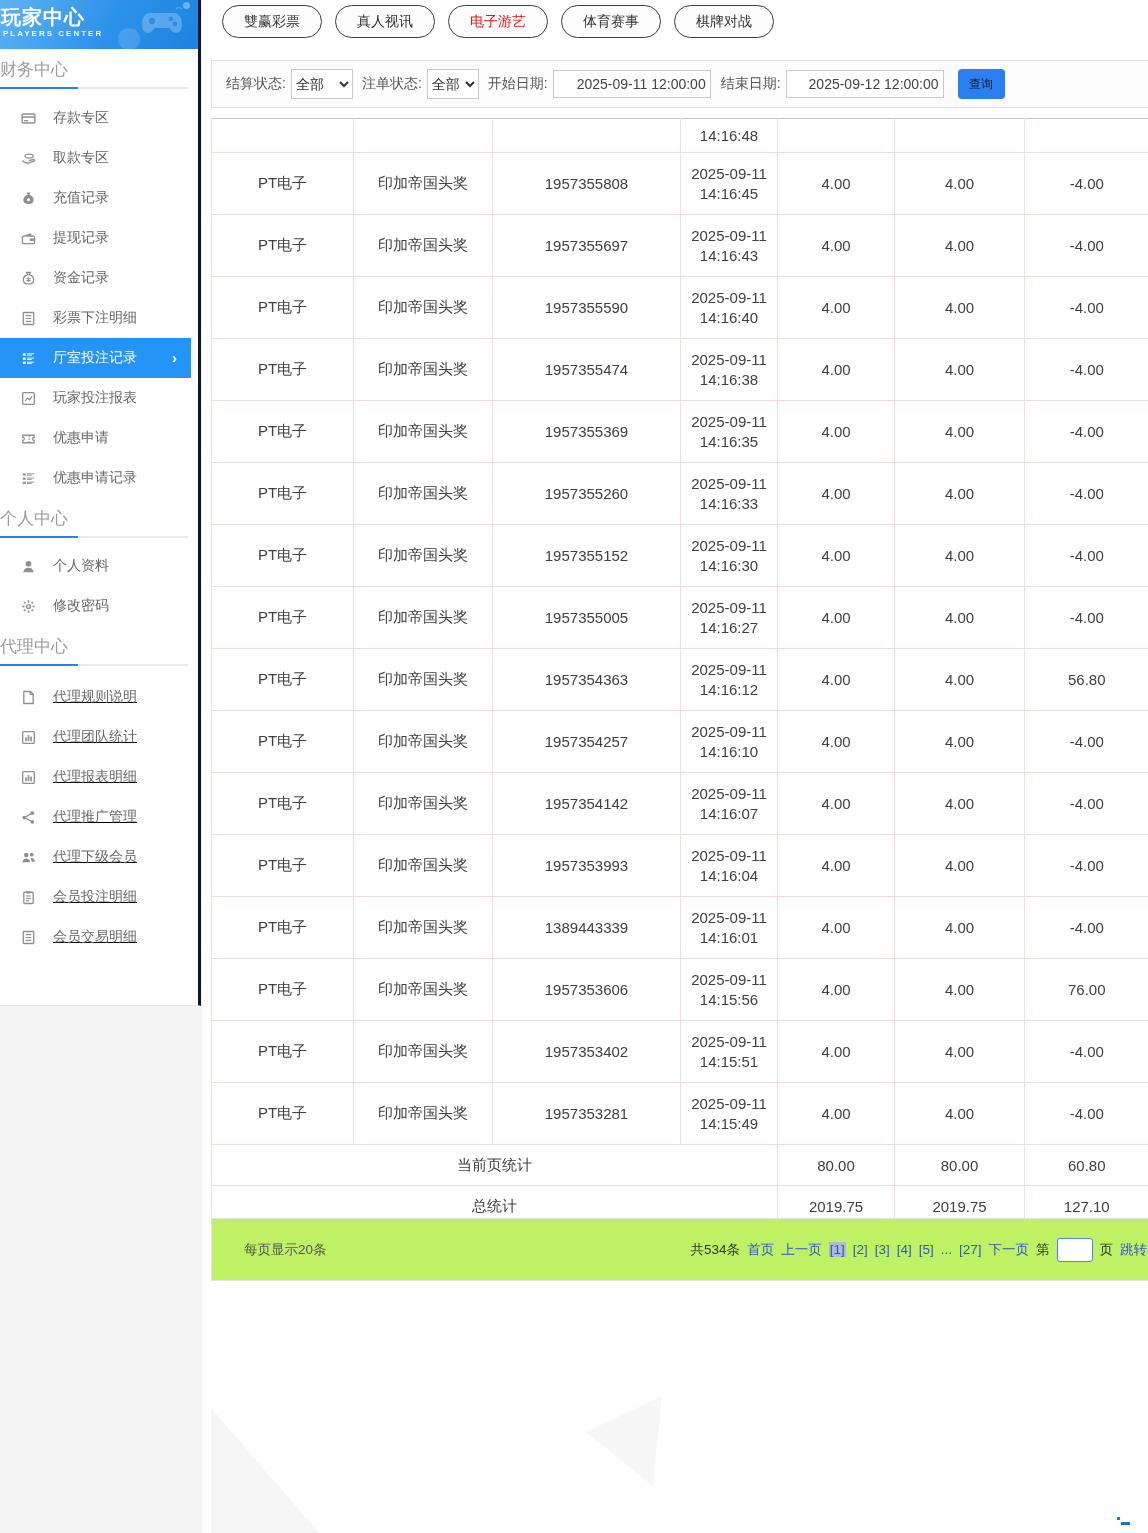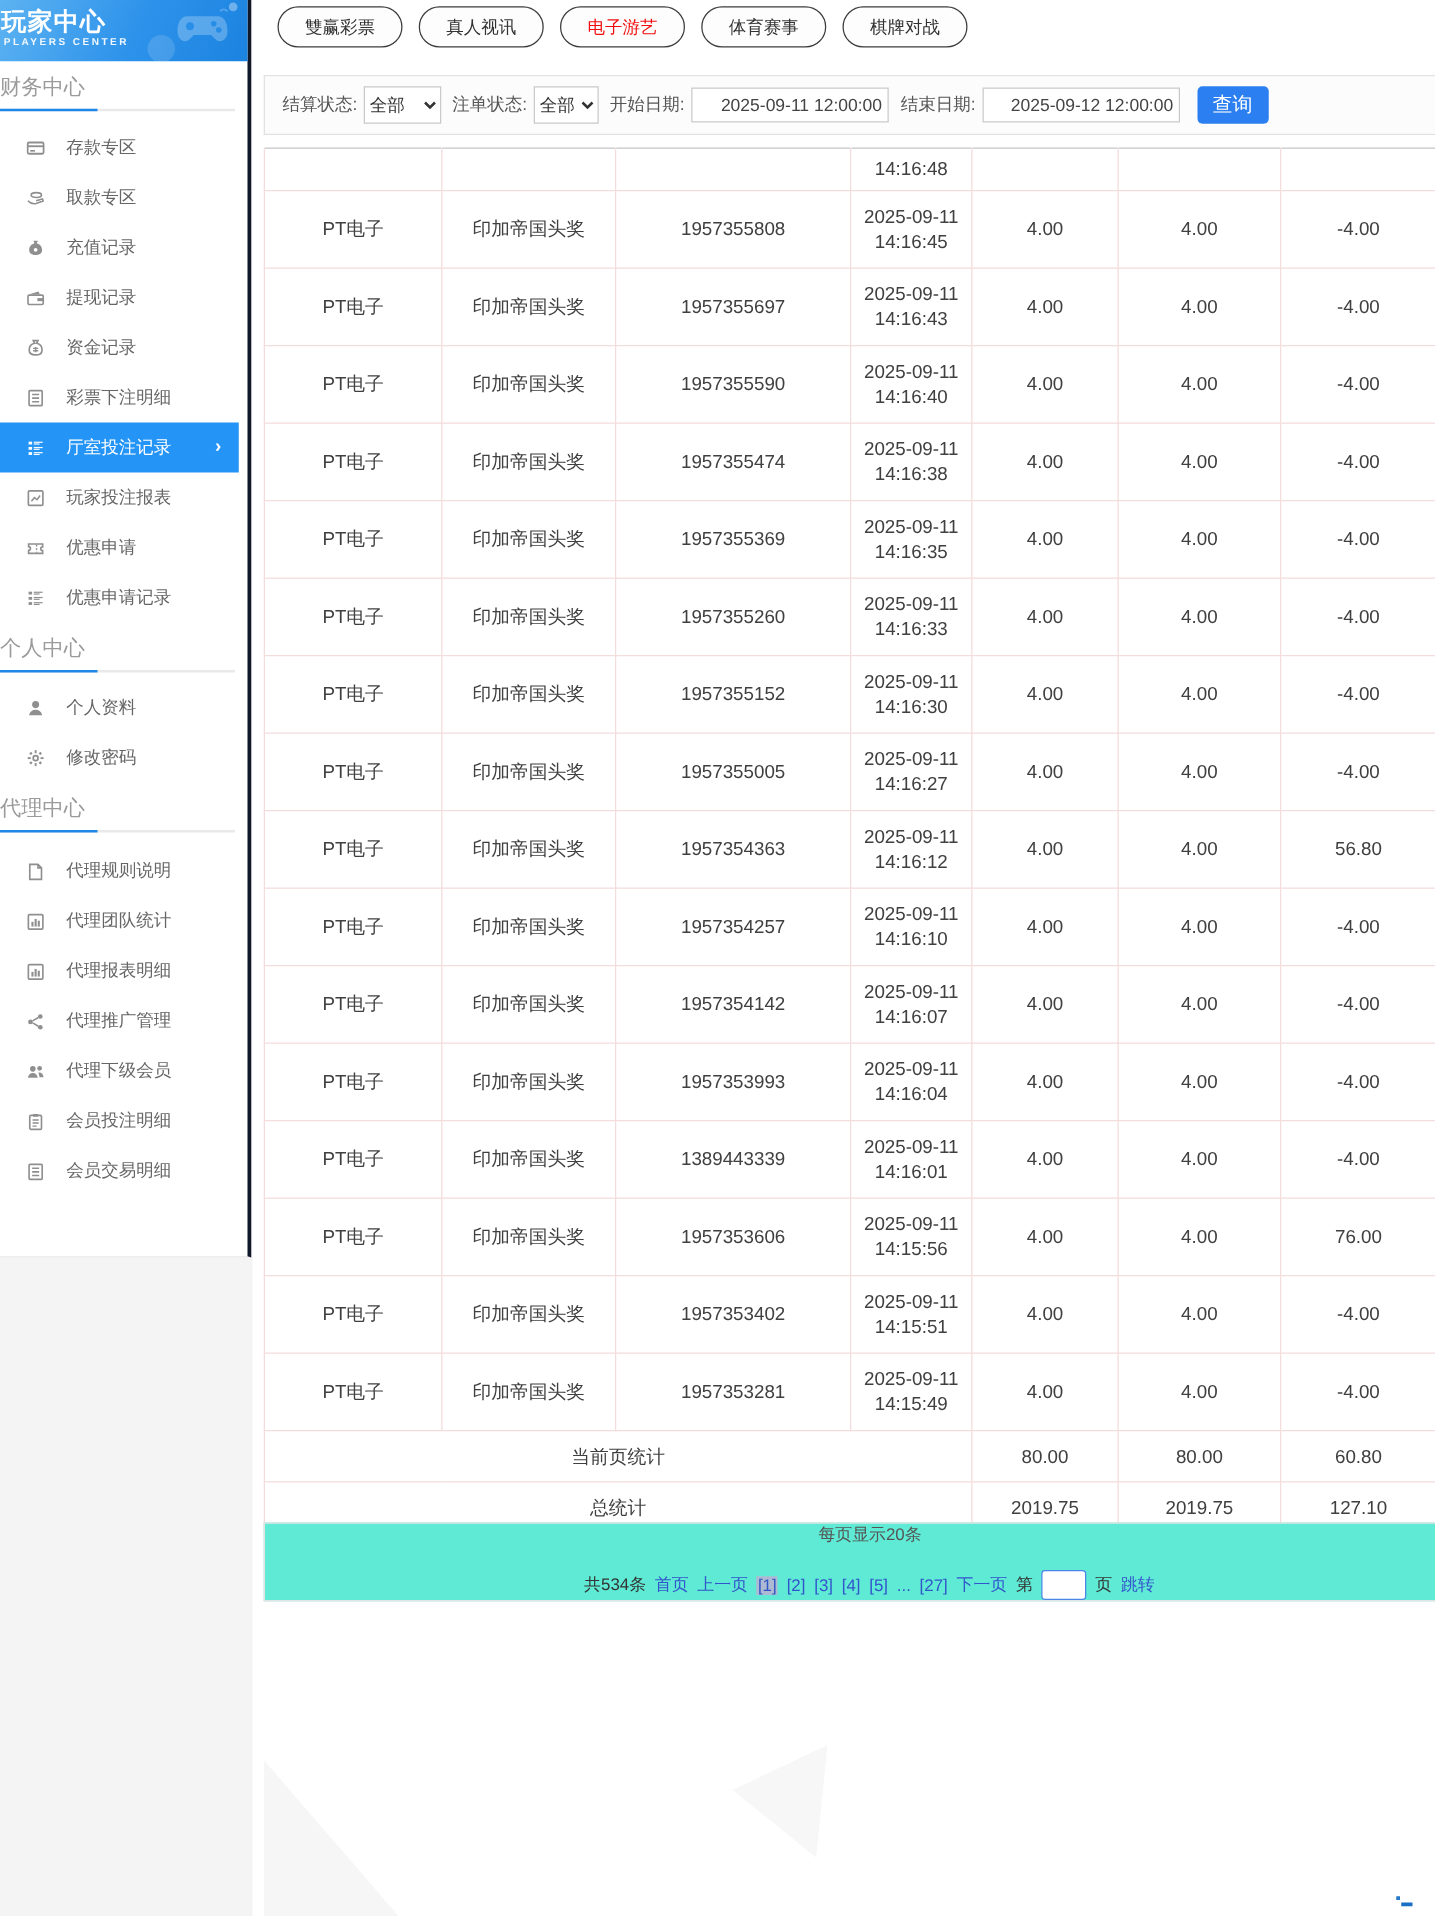--- a/index.html
+++ b/index.html
@@ -17,21 +17,21 @@
   .logo-pad{position:absolute;right:14px;top:5px;opacity:.45;}
   .logo-circle{position:absolute;left:118px;top:28px;width:22px;height:22px;border-radius:50%;background:rgba(255,255,255,.14);}
   .logo-dot{position:absolute;right:8px;top:2px;width:7px;height:7px;border-radius:50%;background:rgba(255,255,255,.35);}
 
   .sec-title{margin:6px 0 0 0;height:30px;line-height:30px;font-size:17px;color:#9b9b9b;padding-left:0;}
   .sec-divider{position:relative;height:2px;background:#e9e9e9;margin:2px 10px 0 0;}
   .sec-divider .blue{position:absolute;left:0;top:0;width:78px;height:2px;background:#1f87e8;}
   .sec-items{padding:0;}
   .items-pad-fin{margin-top:9px;}
   .items-pad-per{margin-top:8px;}
-  .items-pad-agt{margin-top:11px;}
+  .items-pad-agt{margin-top:11px;text-decoration:underline;}
   .side-item{position:relative;height:40px;display:flex;align-items:center;padding-left:20px;color:#666;cursor:pointer;}
   .side-item .side-icon{width:16px;height:16px;margin-right:17px;color:#8f8f8f;display:inline-flex;align-items:center;justify-content:center;flex:0 0 16px;}
   .side-item .side-icon svg{width:15px;height:15px;fill:currentColor;stroke:none;}
   .side-label{font-size:14px;}
   .side-item.active{background:#2494f7;color:#fff;width:191px;box-sizing:border-box;}
   .side-item.active .side-icon{color:#fff;}
   .side-chev{position:absolute;right:14px;top:50%;transform:translateY(-54%);font-size:15px;color:#fff;font-weight:bold;}
 
   
   .tabs{position:absolute;left:222px;top:5px;display:flex;gap:13px;}
@@ -43,39 +43,39 @@
   .filterbar{position:absolute;left:211px;top:60px;width:937px;height:48px;box-sizing:border-box;
              border:1px solid #e2e2e2;border-right:none;background:#fcfcfc;
              display:flex;align-items:center;padding-left:14px;font-size:14px;color:#555;}
   .f-label{margin-right:5px;white-space:nowrap;}
   .f-select{height:30px;border:1px solid #c9c9c9;background:#fff;font-size:14px;color:#333;margin-right:9px;
             font-family:"Liberation Sans","DejaVu Sans",sans-serif;}
   .sel-settle{width:62px;}
   .sel-order{width:52px;}
   .f-date{width:148px;height:26px;border:1px solid #c9c9c9;background:#fff;font-size:14px;color:#444;
           padding:0 4px;text-align:right;margin-right:10px;font-family:"Liberation Sans","DejaVu Sans",sans-serif;}
-  .f-btn{width:57px;height:30px;background:#2b7ff0;border:none;border-radius:4px;color:#ffffff;font-size:16px;
+  .f-btn{width:47px;height:30px;background:#2b7ff0;border:none;border-radius:4px;color:#0f172a;font-size:12px;
          margin-left:4px;cursor:pointer;font-family:"Liberation Sans","DejaVu Sans",sans-serif;}
 
   
   .table-wrap{position:absolute;left:211px;top:118px;width:937px;}
   table.bets{border-collapse:collapse;table-layout:fixed;width:937px;font-size:15px;color:#404040;
              border-top:1px solid #c6c6c6;border-left:1px solid #e8d8d8;border-bottom:1px solid #b91c1c;}
   table.bets td{border:1px solid #f3dcdc;text-align:center;padding:0;overflow:hidden;}
   table.bets td:last-child{border-right:none;}
   tr.partial-row td{height:33px;border-top:none;}
   tr.data-row td{height:61px;}
   .dt-line{line-height:20px;}
   tr.sum-row td{height:40px;}
   tr.sum-row-first td{border-top:1px solid #d4c4c4;}
 
   
   .pager{position:absolute;left:211px;top:1218px;width:937px;height:63px;box-sizing:border-box;
-         border:1px solid #e3e3e3;border-right:none;background:#5eead4;
-         display:flex;align-items:center;justify-content:space-between;padding-left:32px;font-size:13.5px;color:#555;flex-direction:column;}
+         border:1px solid #e3e3e3;border-right:none;background:#bef264;
+         display:flex;align-items:center;justify-content:space-between;padding-left:32px;font-size:13.5px;color:#555;}
   .pager-right{display:flex;align-items:center;gap:7px;padding-right:1px;}
   .pg-total{color:#333;}
   .pg-link{color:#35c;cursor:pointer;white-space:nowrap;}
   .pg-page{color:#35c;cursor:pointer;}
   .pg-page.current{background:#aeb9d3;color:#2f56c4;padding:0 1px;}
   .pg-ellipsis{color:#35c;}
   .pg-text{color:#333;}
   .pg-input{width:36px;height:24px;border:1px solid #4a86e8;border-radius:3px;box-sizing:border-box;}
   .pg-jump{color:#35c;cursor:pointer;}
 

